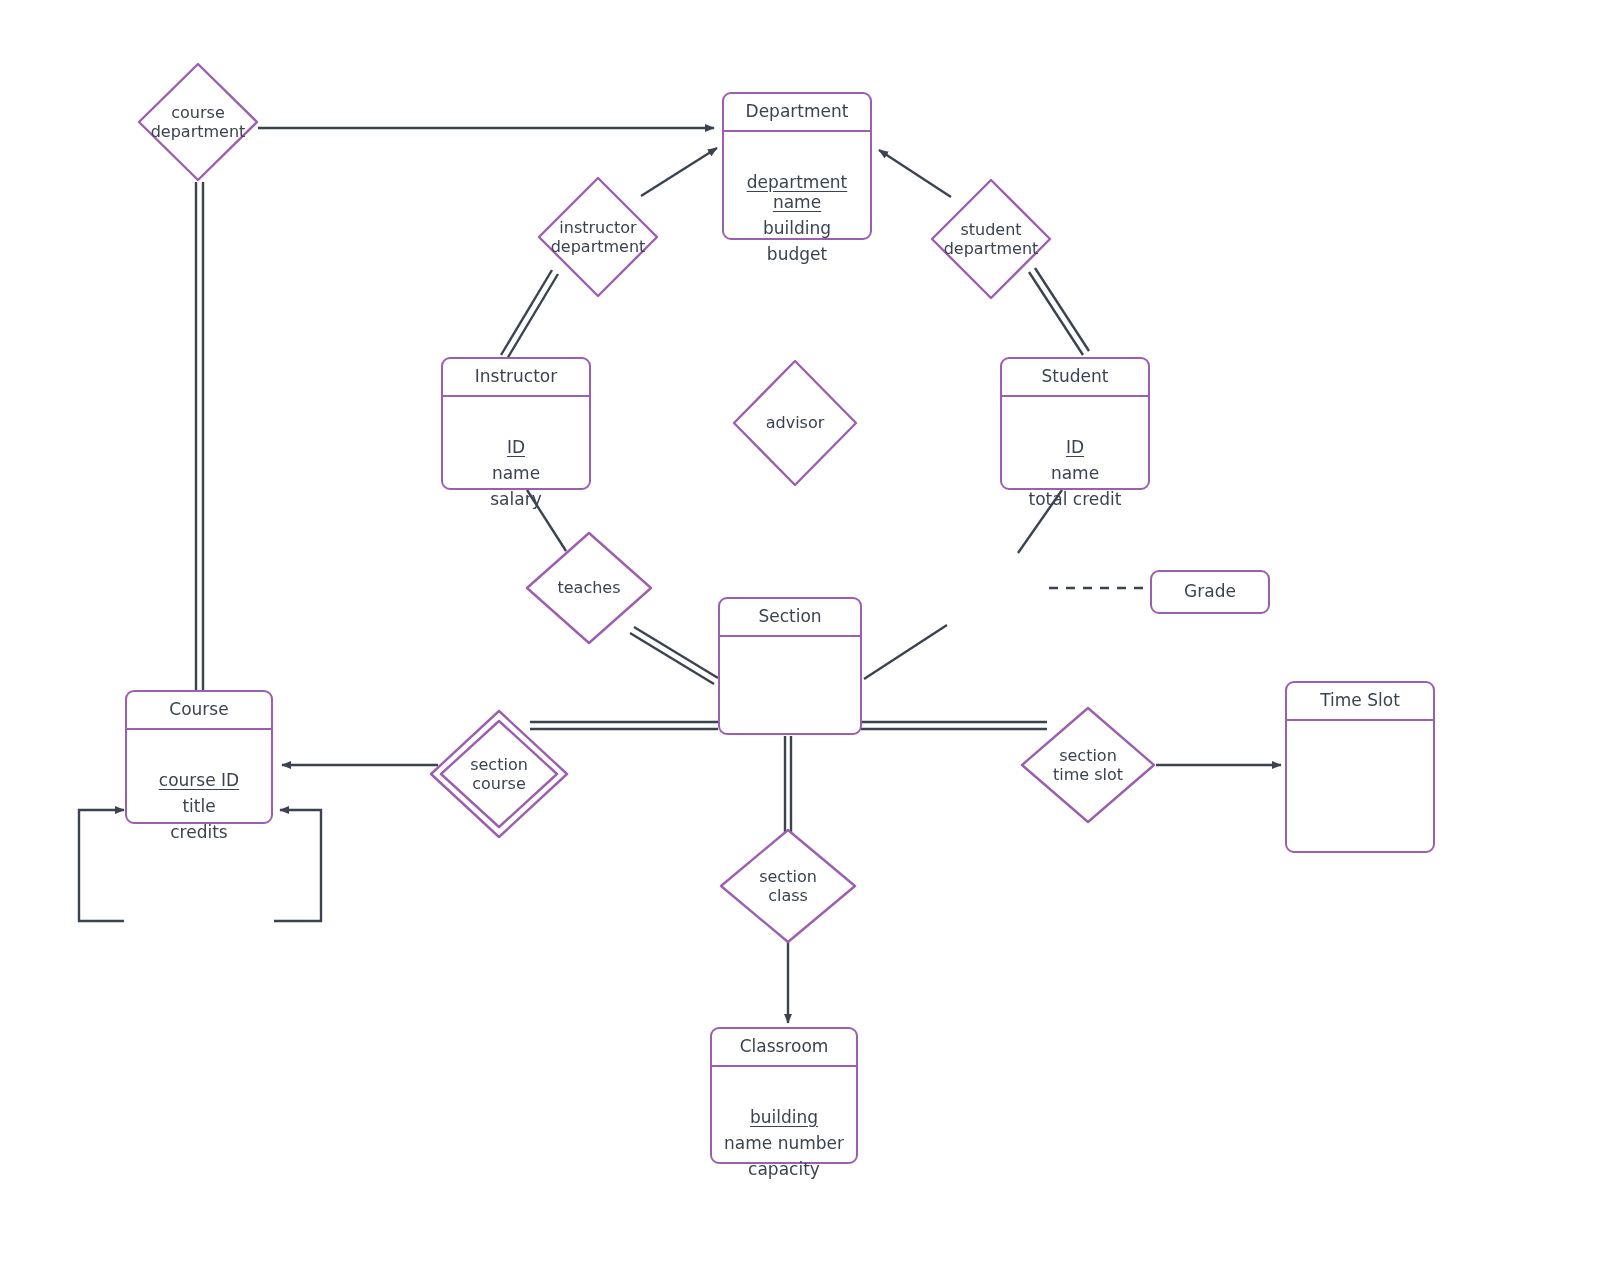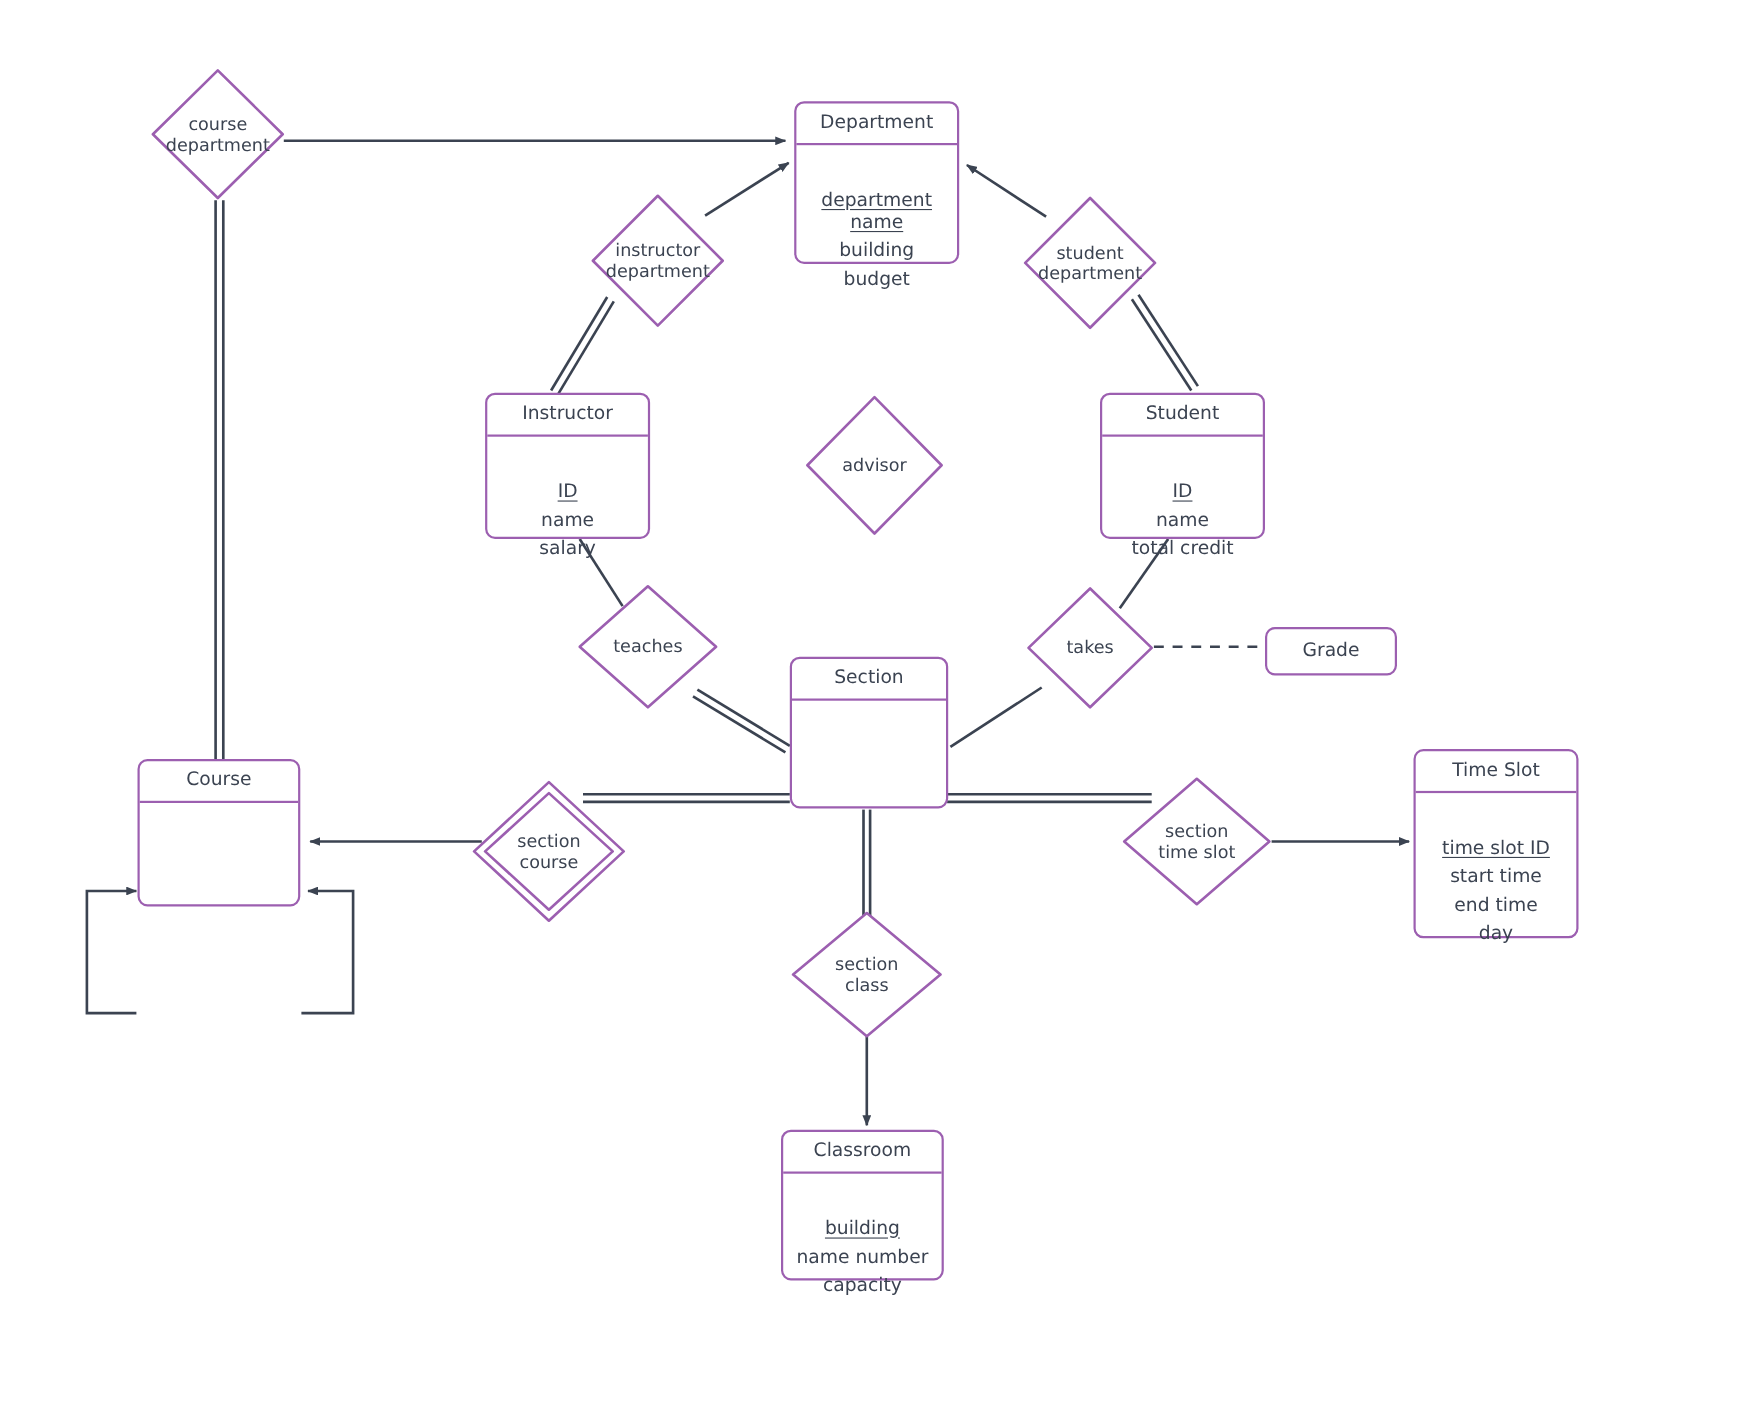--- a/index.html
+++ b/index.html
@@ -186,30 +186,29 @@
       <div class="attr">total credit</div>
     </div>
   </div>
 
   <div class="entity" style="left:718px; top:597px; width:144px; height:138px;">
     <div class="entity-name">Section</div>
   </div>
 
   <div class="entity" style="left:125px; top:690px; width:148px; height:134px;">
     <div class="entity-name">Course</div>
+    <div class="attr-list">
+      <div class="attr key">course ID</div>
+      <div class="attr">title</div>
+      <div class="attr">credits</div>
+    </div>
   </div>
 
   <div class="entity" style="left:1285px; top:681px; width:150px; height:172px;">
     <div class="entity-name">Time Slot</div>
-    <div class="attr-list">
-      <div class="attr key">time slot ID</div>
-      <div class="attr">start time</div>
-      <div class="attr">end time</div>
-      <div class="attr">day</div>
-    </div>
   </div>
 
   <div class="entity" style="left:710px; top:1027px; width:148px; height:137px;">
     <div class="entity-name">Classroom</div>
     <div class="attr-list">
       <div class="attr key">building</div>
       <div class="attr">name number</div>
       <div class="attr">capacity</div>
     </div>
   </div>
@@ -249,26 +248,20 @@
     <div class="rel-label">advisor</div>
   </div>
 
   <div class="rel" style="left:524px; top:530px; width:130px; height:116px;">
     <svg class="dia" viewBox="0 0 130 116">
       <path d="M65 3 L127 58 L65 113 L3 58 Z" fill="#ffffff" stroke="#9c5fb0" stroke-width="2.4" stroke-linejoin="round"></path>
     </svg>
     <div class="rel-label">teaches</div>
   </div>
 
-  <div class="rel" style="left:932px; top:532px; width:118px; height:114px;">
-    <svg class="dia" viewBox="0 0 118 114">
-      <path d="M59 3 L115 57 L59 111 L3 57 Z" fill="#ffffff" stroke="#9c5fb0" stroke-width="2.4" stroke-linejoin="round"></path>
-    </svg>
-    <div class="rel-label">takes</div>
-  </div>
 
   <div class="rel" style="left:428px; top:708px; width:142px; height:132px;">
     <svg class="dia" viewBox="0 0 142 132">
       <path d="M71 3 L139 66 L71 129 L3 66 Z" fill="#ffffff" stroke="#9c5fb0" stroke-width="2.4" stroke-linejoin="round"></path>
       <path d="M71 13 L129 66 L71 119 L13 66 Z" fill="#ffffff" stroke="#9c5fb0" stroke-width="2.4" stroke-linejoin="round"></path>
     </svg>
     <div class="rel-label">section
 course</div>
   </div>
 

